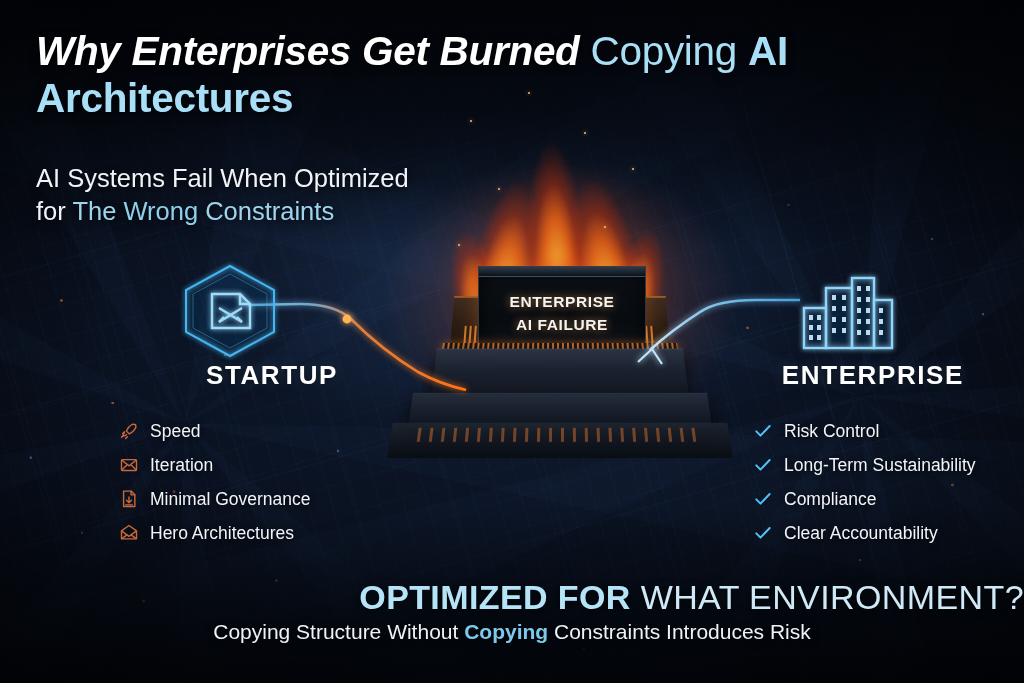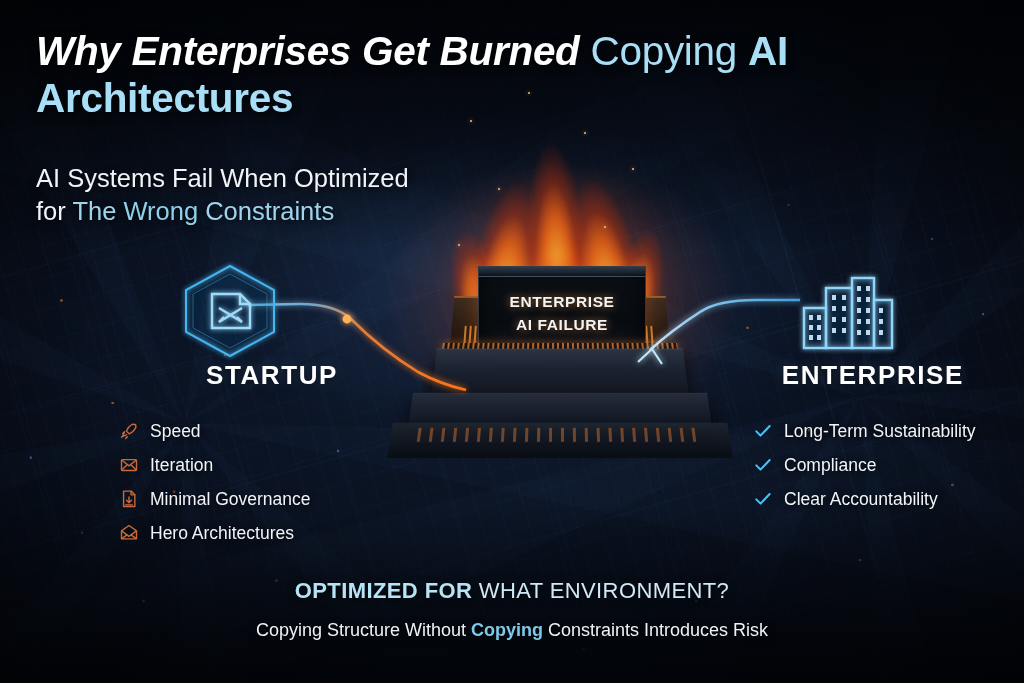--- a/index.html
+++ b/index.html
@@ -222,29 +222,29 @@
     display:flex; align-items:center; gap: 10px; height: 34px; margin-bottom: 0px;
   }
   .li-label {
     color:#f1f5f9; font-size: 17.5px; font-weight: 400; white-space: nowrap;
     text-shadow: 0 1px 6px rgba(0,0,0,0.9);
   }
   .li-ico { width: 22px; height: 22px; flex: 0 0 22px; display:flex; align-items:center; justify-content:center; }
 
   
   .bottom1 {
-    position:absolute; left: 0; right:0; top: 578px; text-align:center;
-    font-size: 22px; letter-spacing: 0.4px;
+    position:absolute; left: 0; right:0; top: 578px; text-align:right;
+    font-size: 34px; letter-spacing: 0.4px;
     text-shadow: 0 2px 10px rgba(0,0,0,0.85);
   }
   .b1-bold { color:#b6e4f7; font-weight: 700; }
   .b1-light { color:#cfe9f6; font-weight: 400; }
   .bottom2 {
     position:absolute; left: 0; right:0; top: 620px; text-align:center;
-    font-size: 18px; font-weight: 400; color:#eef3f8;
+    font-size: 21px; font-weight: 400; color:#eef3f8;
     text-shadow: 0 2px 8px rgba(0,0,0,0.85);
   }
   .b2-blue { color:#7ec9ea; font-weight: 700; }
 </style>
 </head>
 <body>
 
 <div id="stage">
 
   <div class="bg-base"></div>
@@ -451,45 +451,53 @@
           <path d="M3 9.5L12 16l9-6.5"></path>
           <path d="M3 19l7-5M21 19l-7-5"></path>
         </svg>
       </span>
       <span class="li-label">Hero Architectures</span>
     </div>
   </div>
 
   <div class="list" id="enterprise-list">
 
-
     <div class="li">
       <span class="li-ico">
         <svg width="20" height="20" viewBox="0 0 24 24" fill="none" stroke="#4fc3f7" stroke-width="2.4" stroke-linecap="round" stroke-linejoin="round">
           <path d="M4 12.5l5 5L20 6"></path>
         </svg>
       </span>
-      <span class="li-label">Long-Term Sustainability</span>
+      <span class="li-label">Risk Control</span>
     </div>
 
     <div class="li">
       <span class="li-ico">
         <svg width="20" height="20" viewBox="0 0 24 24" fill="none" stroke="#4fc3f7" stroke-width="2.4" stroke-linecap="round" stroke-linejoin="round">
           <path d="M4 12.5l5 5L20 6"></path>
         </svg>
       </span>
-      <span class="li-label">Compliance</span>
+      <span class="li-label">Long-Term Sustainability</span>
     </div>
 
     <div class="li">
       <span class="li-ico">
         <svg width="20" height="20" viewBox="0 0 24 24" fill="none" stroke="#4fc3f7" stroke-width="2.4" stroke-linecap="round" stroke-linejoin="round">
           <path d="M4 12.5l5 5L20 6"></path>
         </svg>
       </span>
+      <span class="li-label">Compliance</span>
+    </div>
+
+    <div class="li">
+      <span class="li-ico">
+        <svg width="20" height="20" viewBox="0 0 24 24" fill="none" stroke="#4fc3f7" stroke-width="2.4" stroke-linecap="round" stroke-linejoin="round">
+          <path d="M4 12.5l5 5L20 6"></path>
+        </svg>
+      </span>
       <span class="li-label">Clear Accountability</span>
     </div>
   </div>
 
   <div class="bottom1">
     <span class="b1-bold">OPTIMIZED FOR </span><span class="b1-light">WHAT ENVIRONMENT?</span>
   </div>
   <div class="bottom2">
     <span>Copying Structure Without </span><span class="b2-blue">Copying</span><span> Constraints Introduces Risk</span>
   </div>

